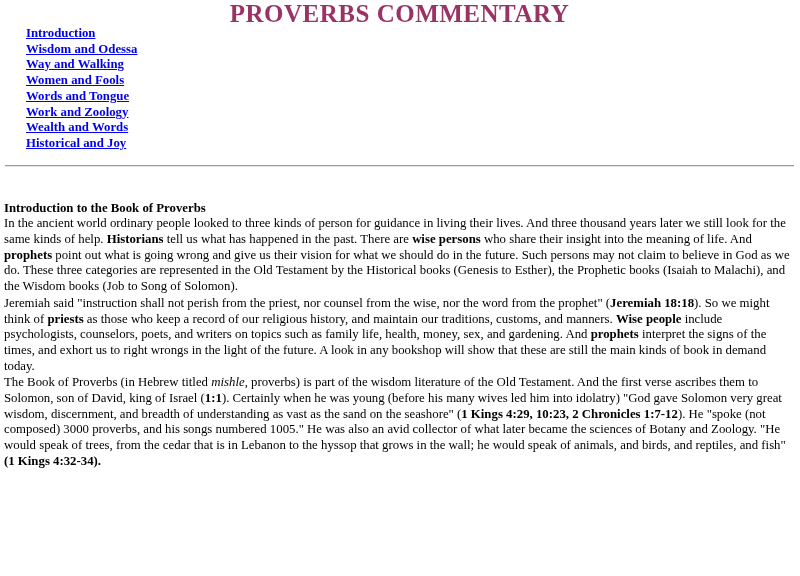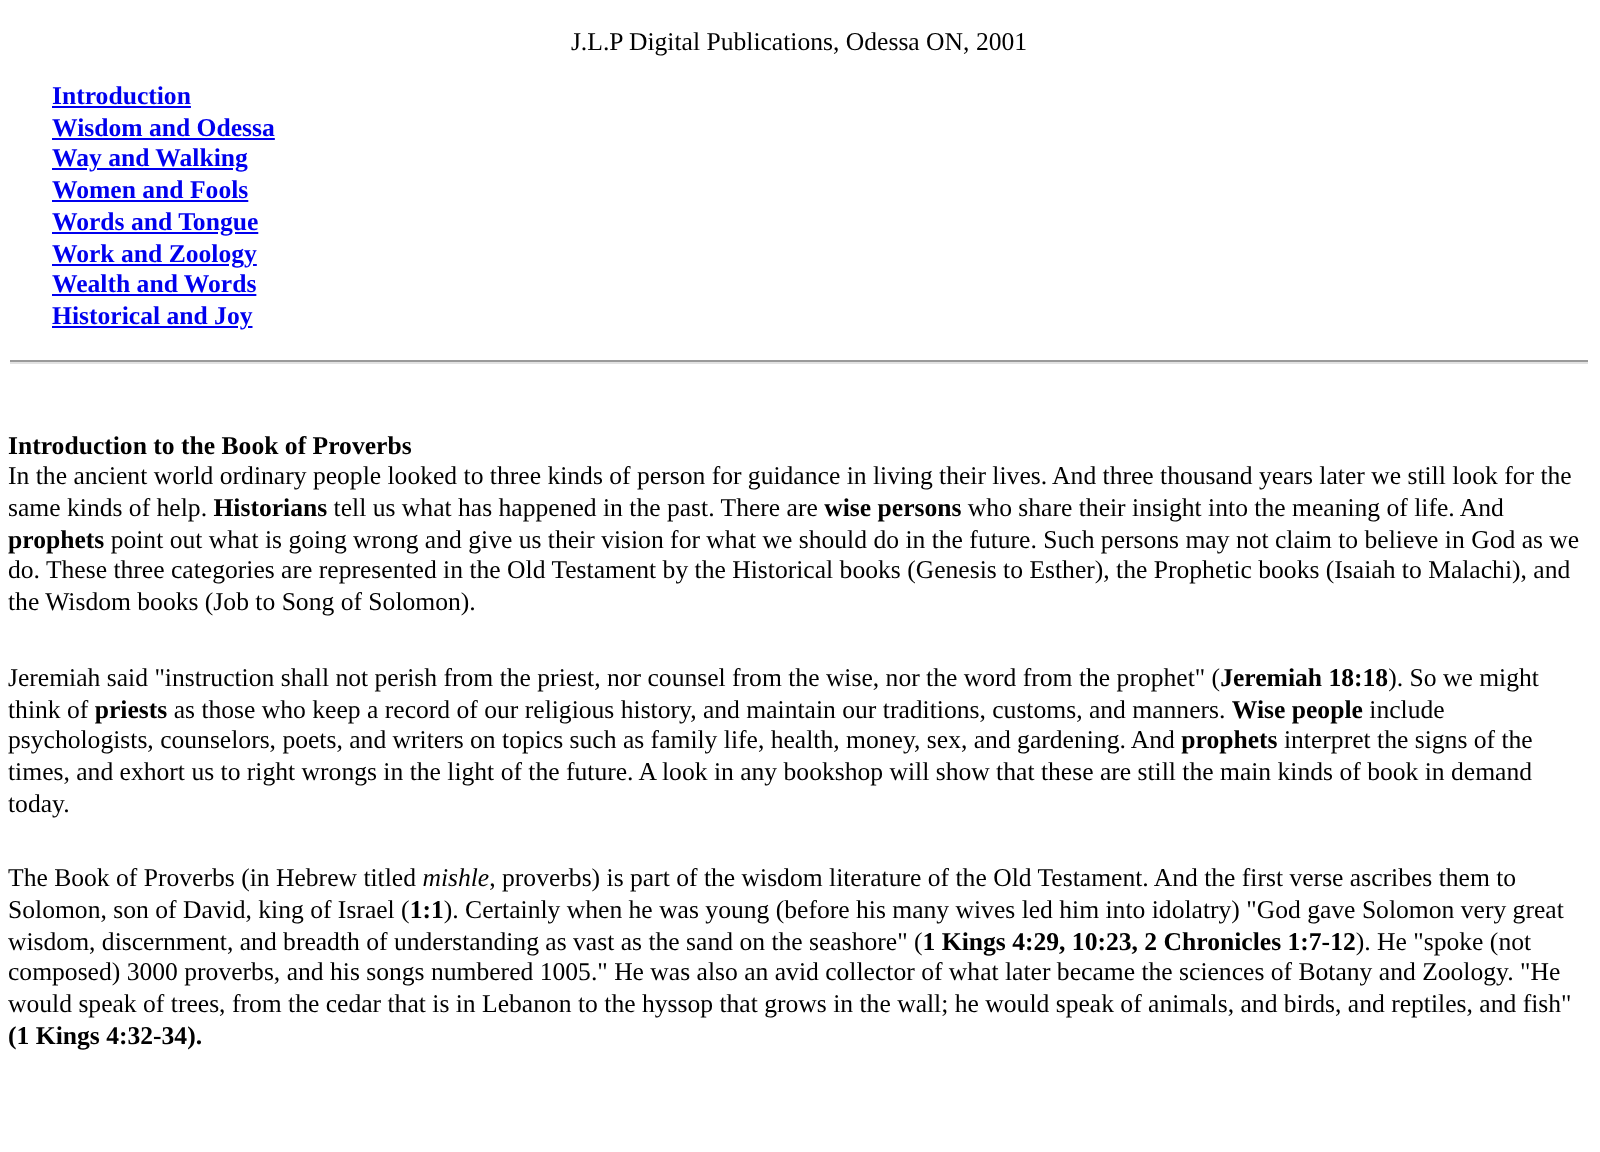--- a/index.html
+++ b/index.html
@@ -59,37 +59,37 @@
     margin-left: 22px;
   }
   hr.divider {
     height: 0;
     border: none;
     border-top: 1px solid #9a9a9a;
     border-bottom: 1px solid #e2e2e2;
     margin: 13px 1px 0 1px;
   }
   .article p.para {
-    margin: 22px 0;
+    margin: 1px 0;
   }
   .article p.para:first-child {
     margin-top: 34px;
   }
   .article p.para:last-child {
     margin-bottom: 0;
   }
 </style>
 </head>
 <body>
 
 <div class="page">
 
+  <h1 class="title">PROVERBS COMMENTARY</h1>
 
 
-  <p class="publisher">J.L.P Digital Publications, Odessa ON, 2001</p>
 
 
   <nav class="toc-list">
       <a href="#">Introduction</a>
       <a href="#">Wisdom and Odessa</a>
       <a href="#">Way and Walking</a>
       <a href="#">Women and Fools</a>
       <a href="#">Words and Tongue</a>
       <a href="#">Work and Zoology</a>
       <a href="#">Wealth and Words</a>

